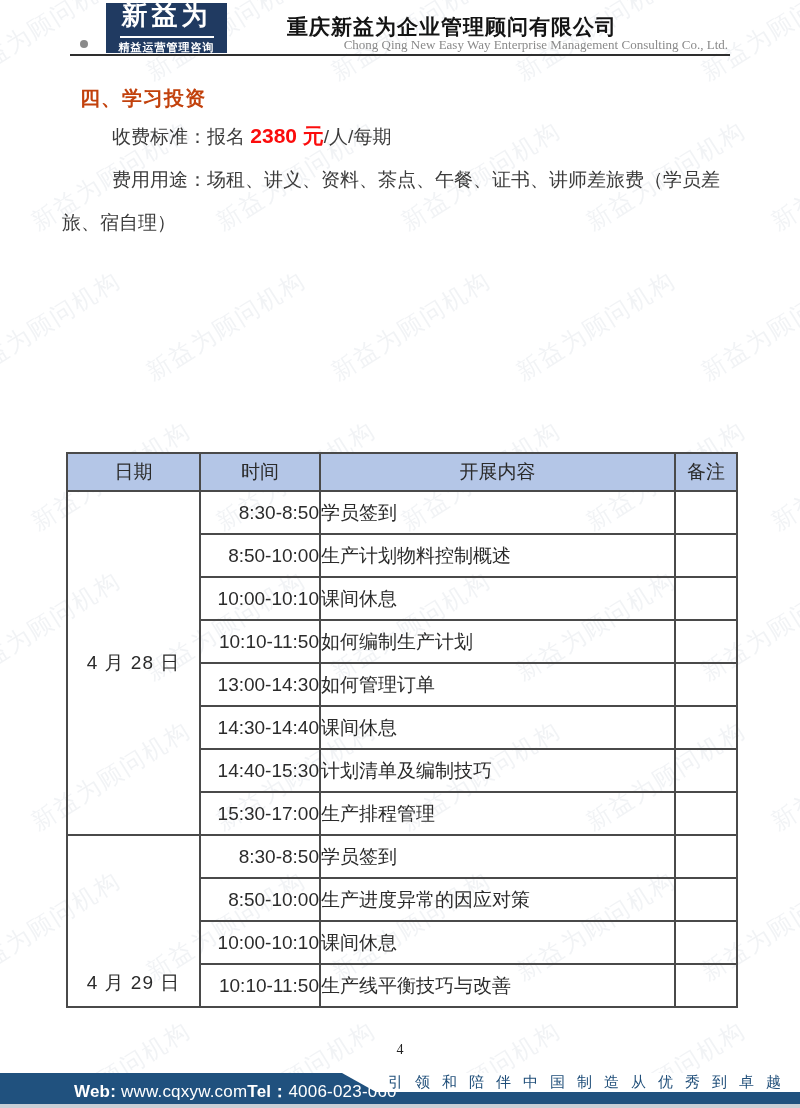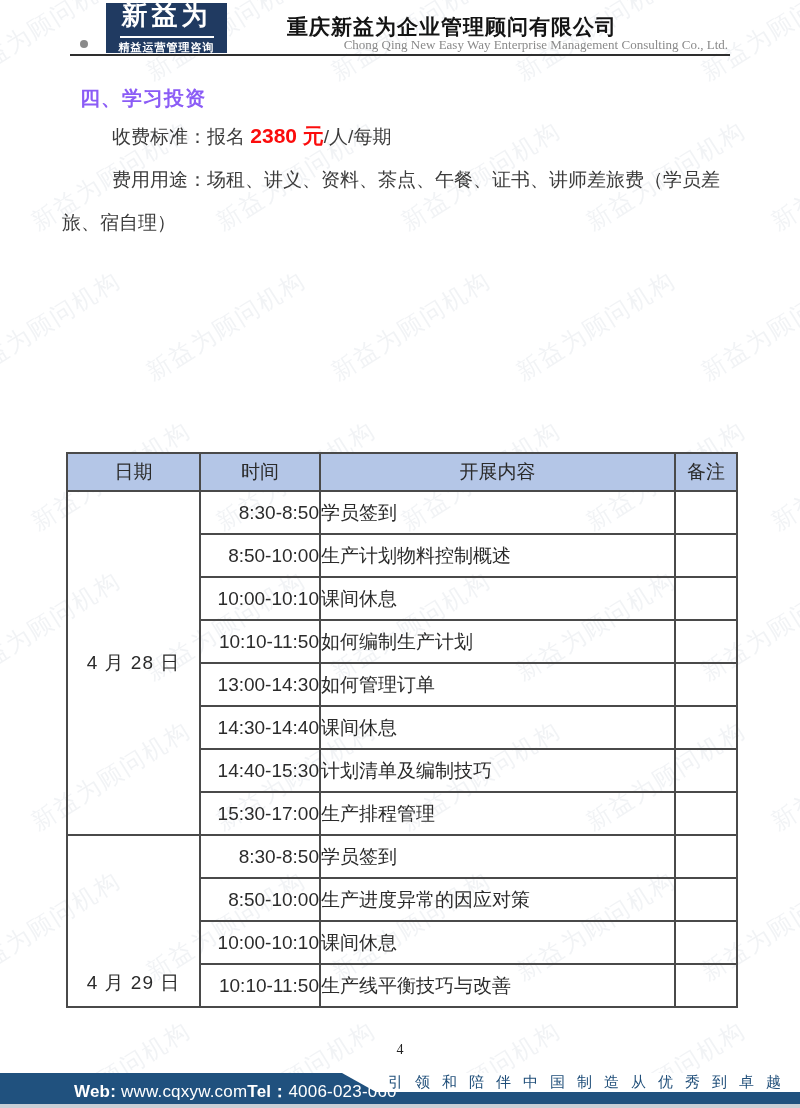--- a/index.html
+++ b/index.html
@@ -65,21 +65,21 @@
     font-size: 13px; color: #8a8a8a; z-index: 3;
   }
   .header-rule {
     position: absolute; left: 70px; top: 54px;
     width: 660px; height: 2px; background: #2e2e2e; z-index: 3;
   }
 
   
   .section-title {
     position: absolute; left: 80px;
-    font-size: 20px; font-weight: bold; color: #8b5cf6;
+    font-size: 20px; font-weight: bold; color: #c2410c;
     letter-spacing: 1px; z-index: 3;
   }
   #title-investment { top: 85px; }
   #title-schedule  { top: 419px; }
 
   .investment-block {
     position: absolute; left: 62px; top: 114px; width: 692px;
     color: #3c3c3c; font-size: 19px; line-height: 43px; z-index: 3;
   }
   .investment-para { width: 676px; text-indent: 56px; }

